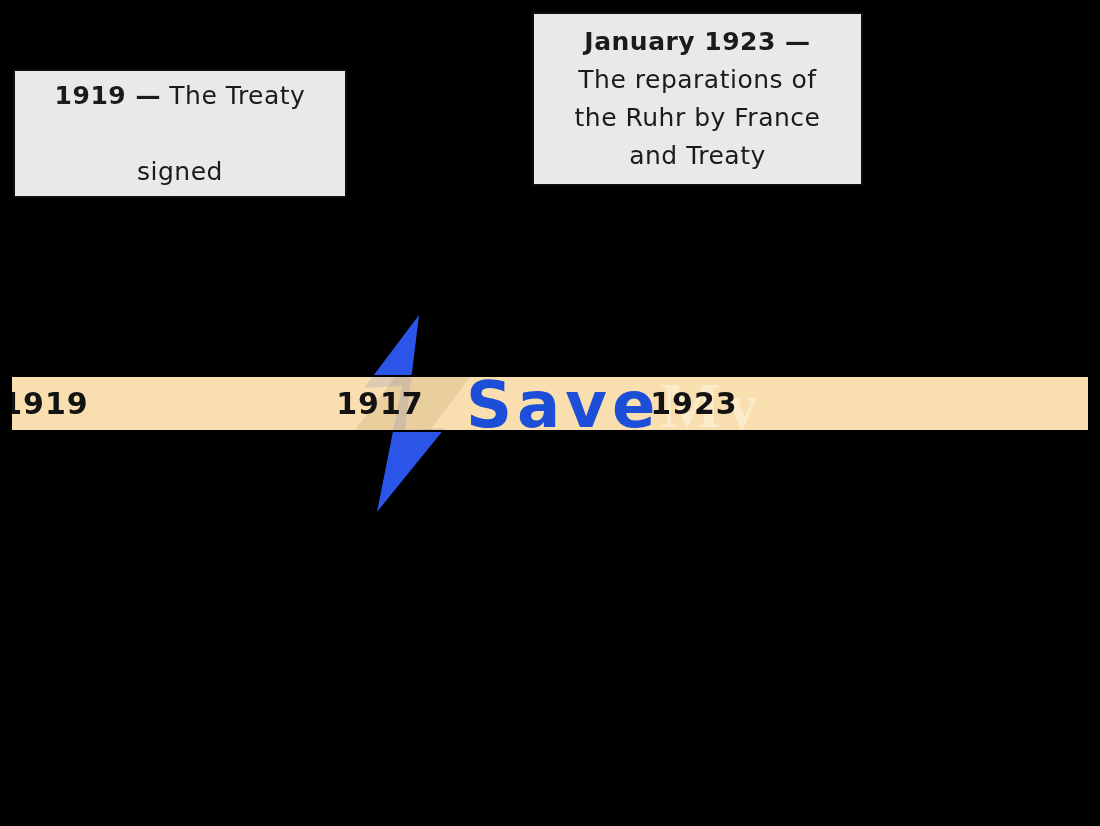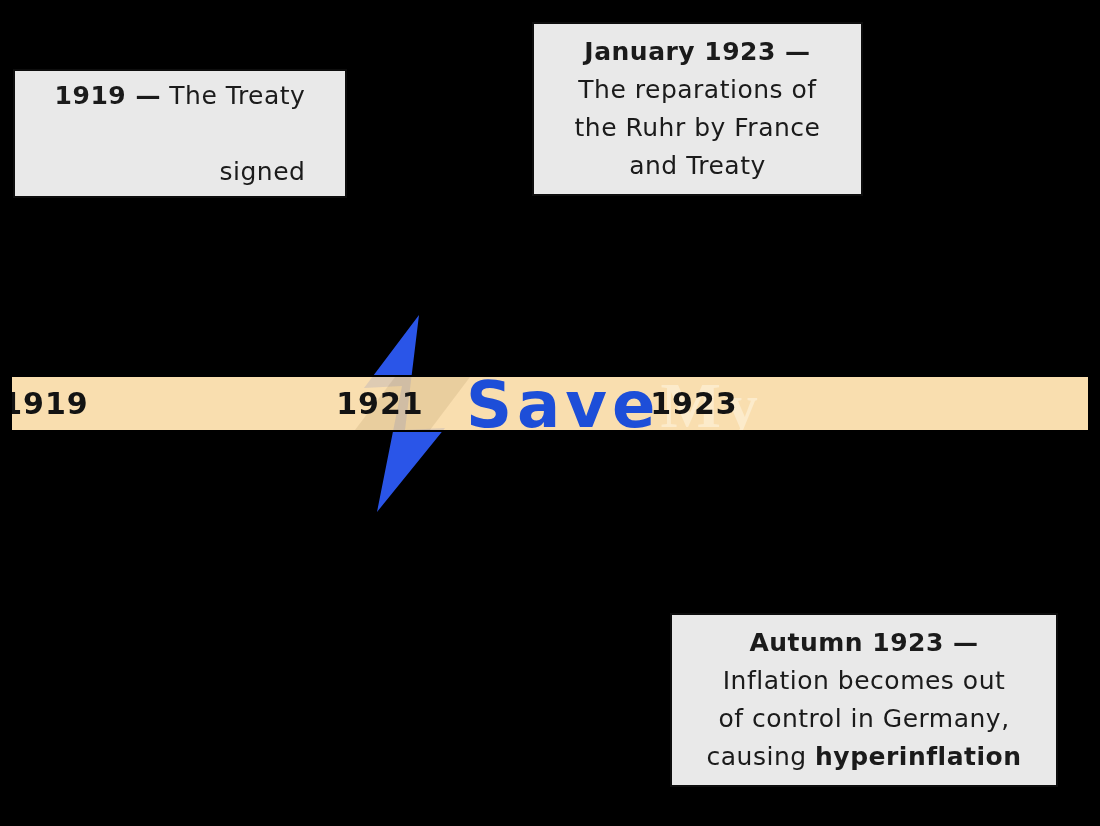--- a/index.html
+++ b/index.html
@@ -29,22 +29,22 @@
   .year-0 { left:33px; }  .year-1 { left:368px; }
   .year-2 { left:682px; } .year-3 { left:1008px; }
   
   .event-box {
     position:absolute; background:#e9e9e9; border:2px solid #0d0d0d; box-sizing:border-box;
     display:flex; align-items:center; justify-content:center; text-align:center;
     color:#1b1b1b; font-size:25px; line-height:38px; letter-spacing:0.5px; z-index:5;
     padding:0 4px;
   }
   .event-box .b { font-weight:bold; }
-  #event-0 { left:13px;  top:69px;  width:334px; height:129px;text-align:right; }
-  #event-1 { left:532px; top:22px;  width:331px; height:174px;text-align:center; }
+  #event-0 { left:13px;  top:69px;  width:334px; height:129px; }
+  #event-1 { left:532px; top:12px;  width:331px; height:174px;text-align:center; }
   #event-2 { left:343px; top:613px; width:305px; height:175px; }
   #event-3 { left:670px; top:613px; width:388px; height:174px; }
 </style>
 </head>
 <body>
 
 <div class="canvas">
 
   <svg class="bolt-svg" viewBox="350 310 110 210">
     <polygon points="419,315 364,388 402,386 377,512 445,428 405,430" fill="#2a55e8"></polygon>
@@ -55,27 +55,24 @@
     <svg class="bar-overlay-svg" viewBox="0 0 1076 53">
       <polygon points="383,0 458,0 418,53 343,53" fill="rgba(120,90,40,0.12)"></polygon>
       <polygon points="407,-62 352,11 390,9 365,135 433,51 393,53" fill="rgba(50,80,210,0.13)"></polygon>
     </svg>
 
     <div class="watermark">
       <span class="wm-save">Save</span><span class="wm-my">My</span>
     </div>
 
     <span class="year year-0">1919</span>
-    <span class="year year-1">1921</span>
+    <span class="year year-1">1917</span>
     <span class="year year-2">1923</span>
   </div>
 
   <div class="event-box" id="event-0">
     <div><span class="b">1919 —</span><span> The Treaty</span><br><br><span>signed</span></div>
   </div>
   <div class="event-box" id="event-1">
     <div><span class="b">January 1923 —</span><br><span>The reparations of</span><br><span>the Ruhr by France</span><br><span>and Treaty</span></div>
   </div>
-  <div class="event-box" id="event-3">
-    <div><span class="b">Autumn 1923 —</span><br><span>Inflation becomes out</span><br><span>of control in Germany,</span><br><span>causing </span><span class="b">hyperinflation</span></div>
-  </div>
 
 </div>
 
 </body></html>

